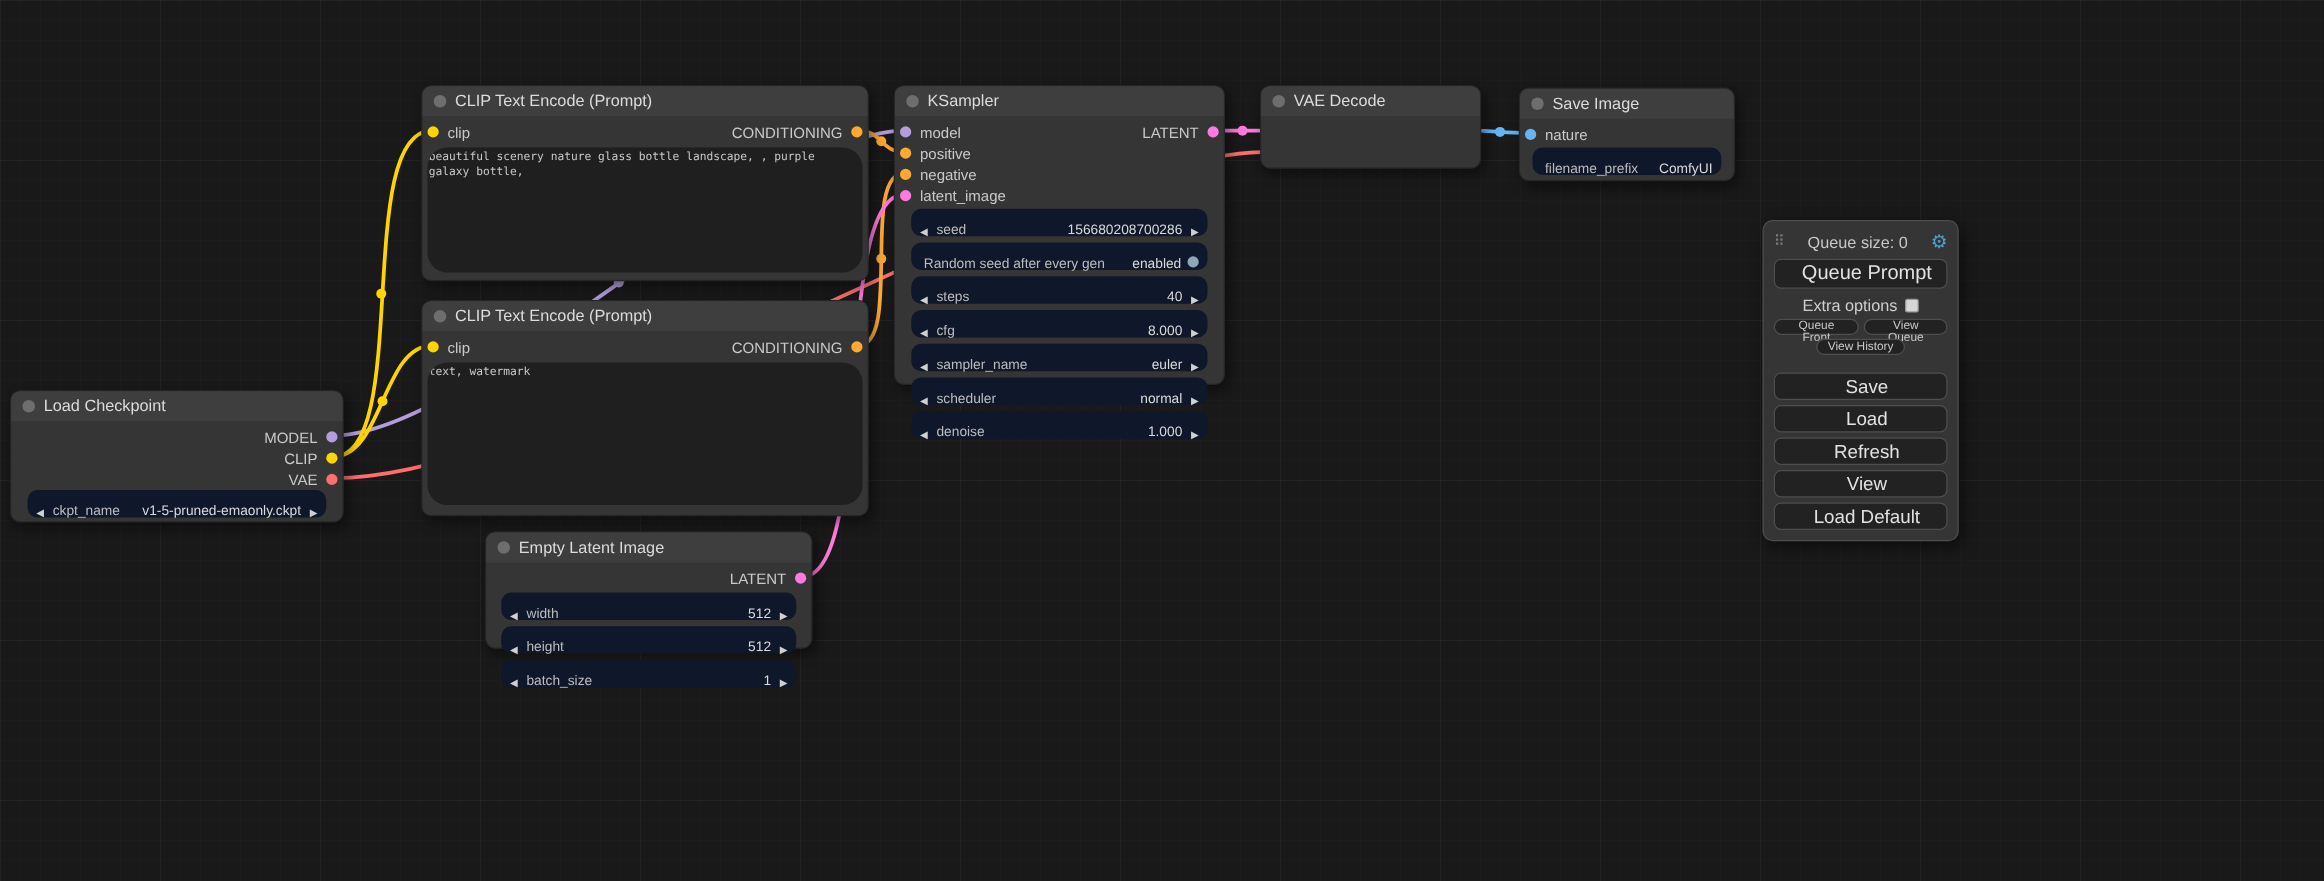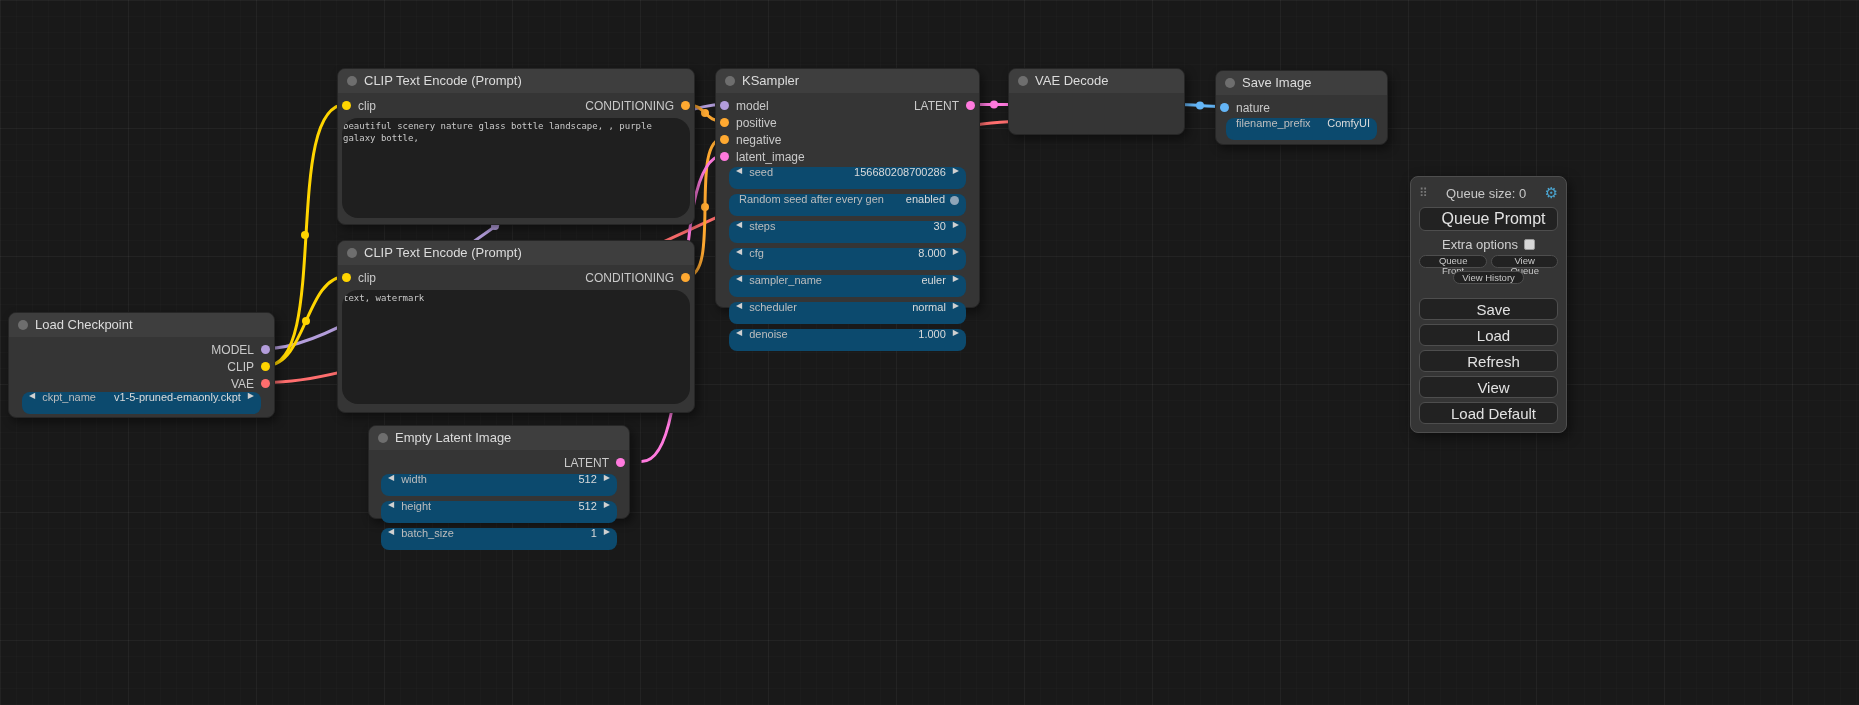--- a/index.html
+++ b/index.html
@@ -33,22 +33,22 @@
   .row { height:17px; display:flex; align-items:center; padding:0 4px; font-size:12px; color:#c9c9c9; }
   .row.out { justify-content:flex-end; }
   .dot { width:9px; height:9px; border-radius:50%; flex:0 0 auto; }
   .in-label { margin-left:7px; }
   .out-label { margin-left:auto; margin-right:7px; }
   .row.out .out-label { margin-left:0; }
   .c-model{background:#B39DDB} .c-clip{background:#FFD500} .c-vae{background:#FF6E6E}
   .c-cond{background:#FFA931} .c-latent{background:#FF7ADE} .c-image{background:#64B5F6}
 
   .pill {
-    height:15px; background:#0c4a6e; border-radius:8px;
-    display:flex; align-items:flex-end; padding:11px 7px;
+    height:15px; background:#0f172a; border-radius:8px;
+    display:flex; align-items:flex-start; padding:11px 7px;
     font-size:11px; margin:0 13px 5px;
   }
   .arr { color:#d0d0d0; font-size:8px; line-height:15px; cursor:pointer; }
   .pname { color:#bdbdbd; margin-left:7px; white-space:nowrap; }
   .pval { margin-left:auto; color:#dadada; white-space:nowrap; }
   .pval + .arr { margin-left:7px; }
   .knob { width:9px; height:9px; border-radius:50%; background:#8fa5b8; margin-left:5px; flex:0 0 auto; }
 
   .prompt {
     margin:4px; padding:2px 1px; height:100px;
@@ -162,21 +162,21 @@
     <div class="row">
       <span class="dot c-clip"></span>
       <span class="in-label">clip</span>
       <span class="out-label">CONDITIONING</span>
       <span class="dot c-cond"></span>
     </div>
   </div>
   <div class="prompt" style="height:114px;">text, watermark</div>
 </div>
 
-<div class="node" style="left:368px;top:425px;width:262px;height:94px;">
+<div class="node" style="left:388px;top:425px;width:262px;height:94px;">
   <div class="ntitle">
     <span class="tdot"></span>
     <span>Empty Latent Image</span>
   </div>
   <div class="io">
     <div class="row out">
       <span class="out-label">LATENT</span>
       <span class="dot c-latent"></span>
     </div>
   </div>
@@ -235,21 +235,21 @@
       <span class="arr">▶</span>
     </div>
     <div class="pill">
       <span class="pname" style="margin-left:3px;">Random seed after every gen</span>
       <span class="pval">enabled</span>
       <span class="knob"></span>
     </div>
     <div class="pill">
       <span class="arr">◀</span>
       <span class="pname">steps</span>
-      <span class="pval">30</span>
+      <span class="pval">40</span>
       <span class="arr">▶</span>
     </div>
     <div class="pill">
       <span class="arr">◀</span>
       <span class="pname">cfg</span>
       <span class="pval">8.000</span>
       <span class="arr">▶</span>
     </div>
     <div class="pill">
       <span class="arr">◀</span>

